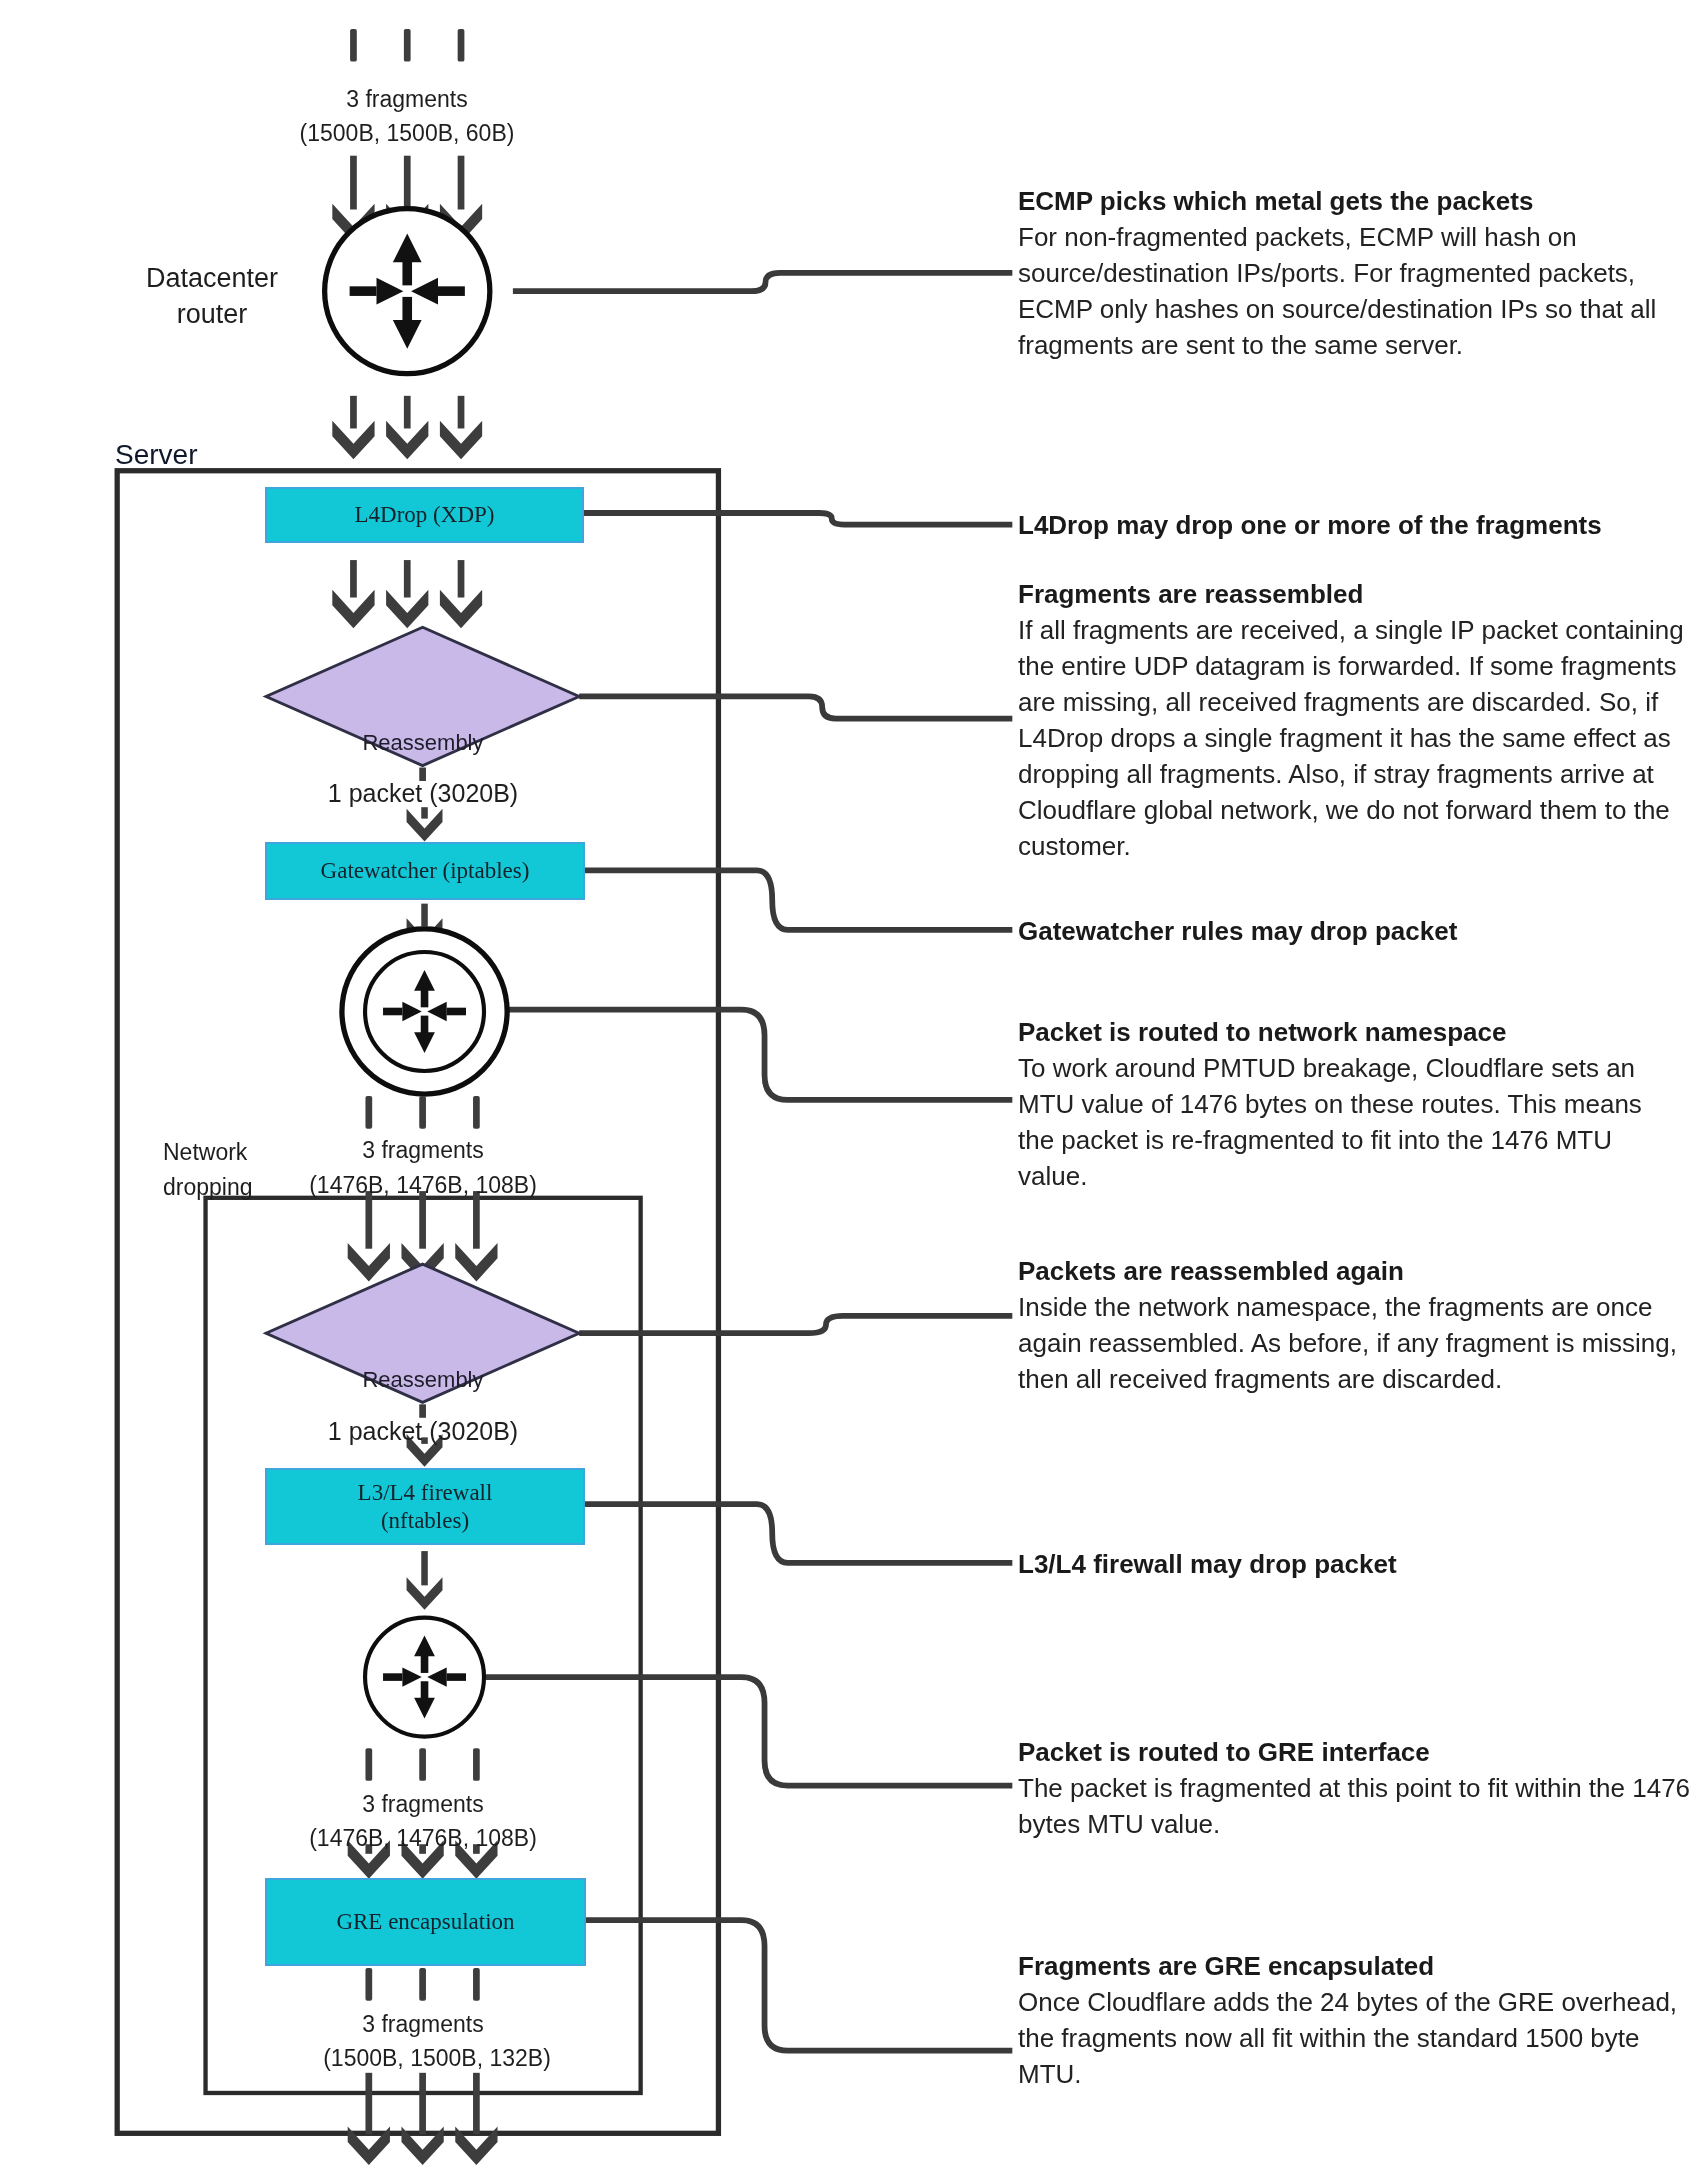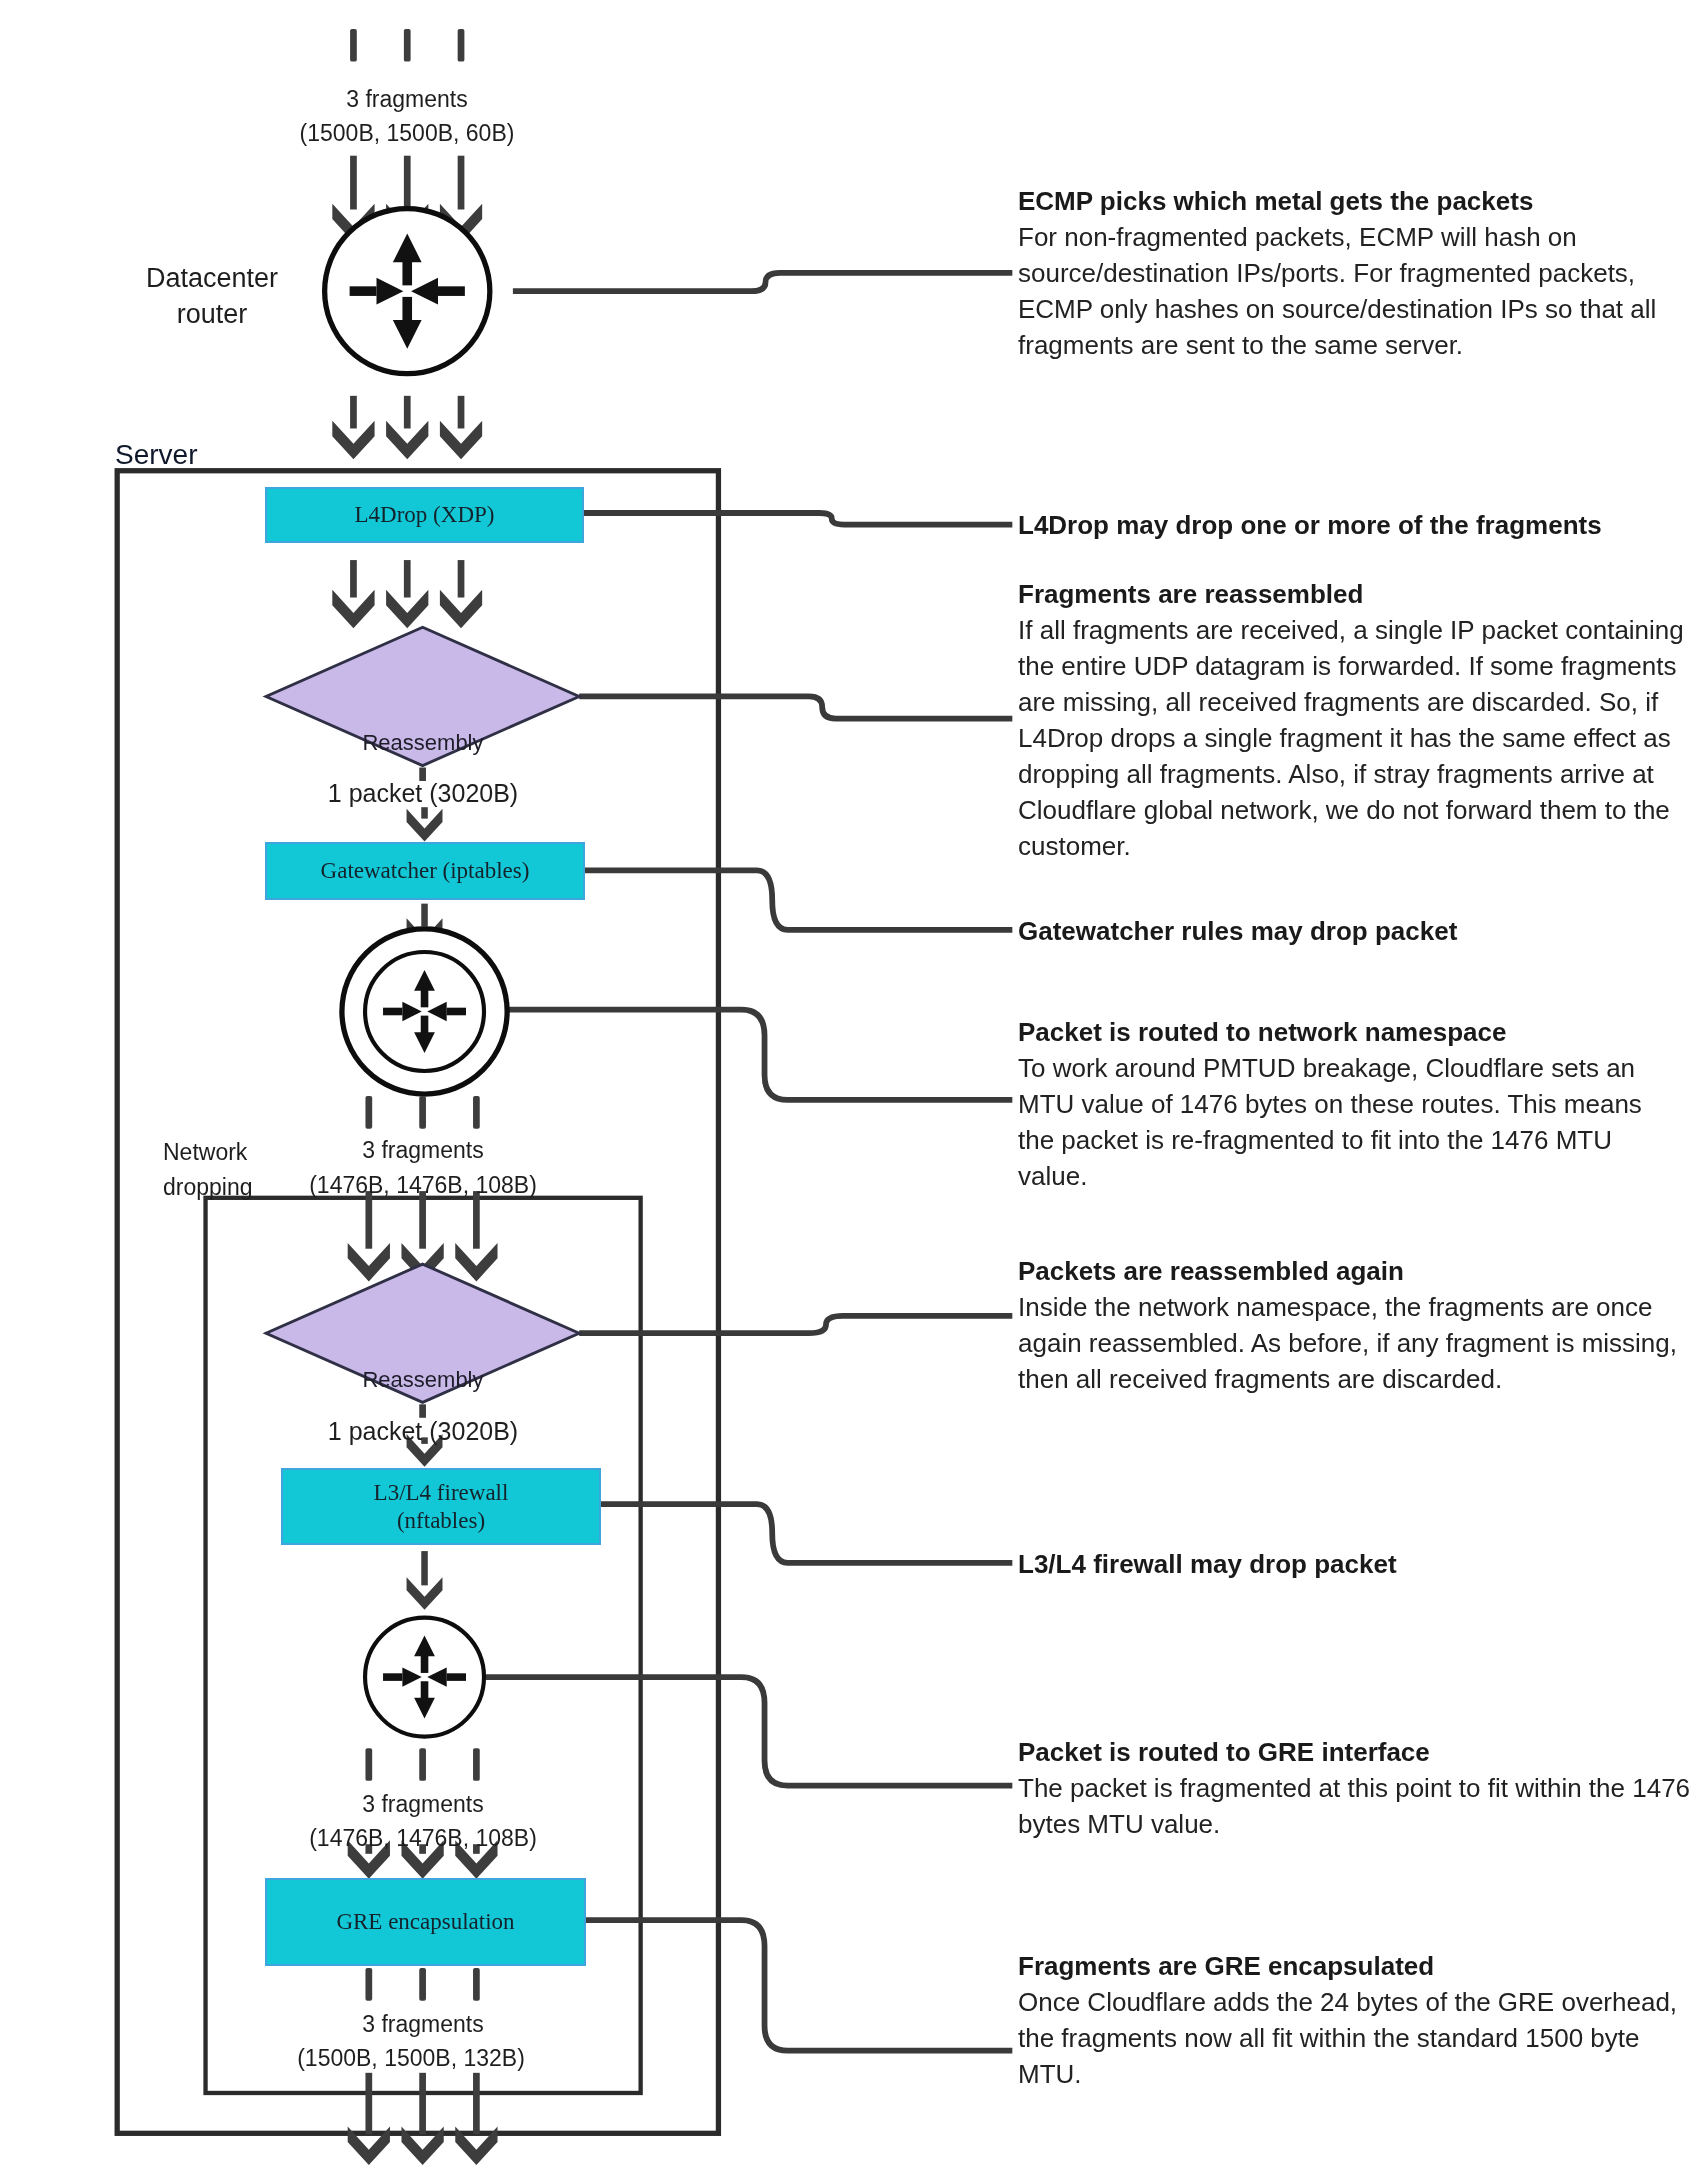--- a/index.html
+++ b/index.html
@@ -228,34 +228,34 @@
 <div class="t flowlabel center" style="left:231px;top:1136px;width:384px;">3 fragments</div>
 <div class="t flowlabel center" style="left:231px;top:1171px;width:384px;">(1476B, 1476B, 108B)</div>
 
 <div class="t flowlabel" style="left:163px;top:1135px;width:202px;line-height:35px;">Network
 dropping</div>
 
 <div class="t diamondlabel center" style="left:327px;top:1320px;width:192px;">Reassembly</div>
 
 <div class="t packetlabel center" style="left:231px;top:1416px;width:384px;">1 packet (3020B)</div>
 
-<div class="cyanbox" style="left:265px;top:1468px;width:320px;height:77px;margin-left:16px;">
+<div class="cyanbox" style="left:265px;top:1468px;width:320px;height:77px;">
       <span style="white-space:pre-line;">L3/L4 firewall
 (nftables)</span>
     </div>
 
 <div class="t flowlabel center" style="left:231px;top:1790px;width:384px;">3 fragments</div>
 <div class="t flowlabel center" style="left:231px;top:1824px;width:384px;">(1476B, 1476B, 108B)</div>
 
 <div class="cyanbox" style="left:265px;top:1878px;width:321px;height:88px;">
       <span>GRE encapsulation</span>
     </div>
 
 <div class="t flowlabel center" style="left:231px;top:2010px;width:384px;">3 fragments</div>
-<div class="t flowlabel center" style="left:219px;top:2044px;width:384px;">(1500B, 1500B, 132B)</div>
+<div class="t flowlabel center" style="left:245px;top:2044px;width:384px;">(1500B, 1500B, 132B)</div>
 
 <div class="ann" style="top:183px;width:672px;">
   <div class="ttl">ECMP picks which metal gets the packets</div>
   <div>For non-fragmented packets, ECMP will hash on source/destination IPs/ports. For fragmented packets, ECMP only hashes on source/destination IPs so that all fragments are sent to the same server.</div>
 </div>
 
 <div class="ann" style="top:507px;width:672px;">
   <div class="ttl">L4Drop may drop one or more of the fragments</div>
 </div>
 

